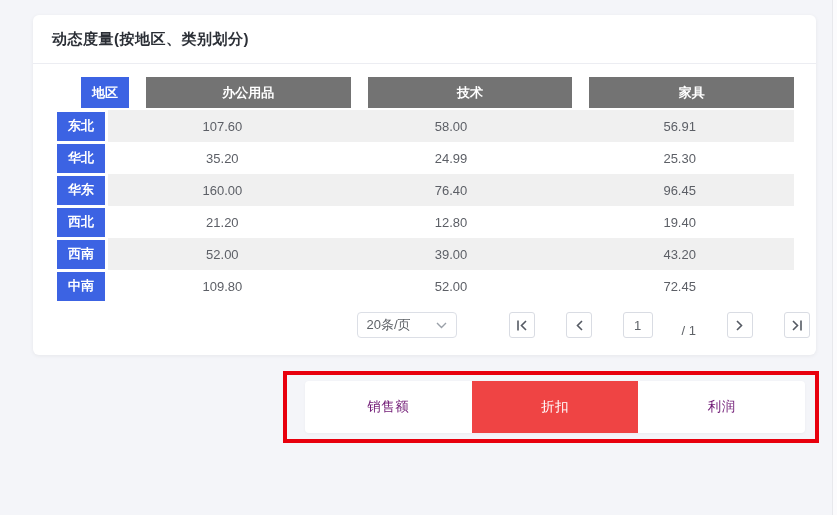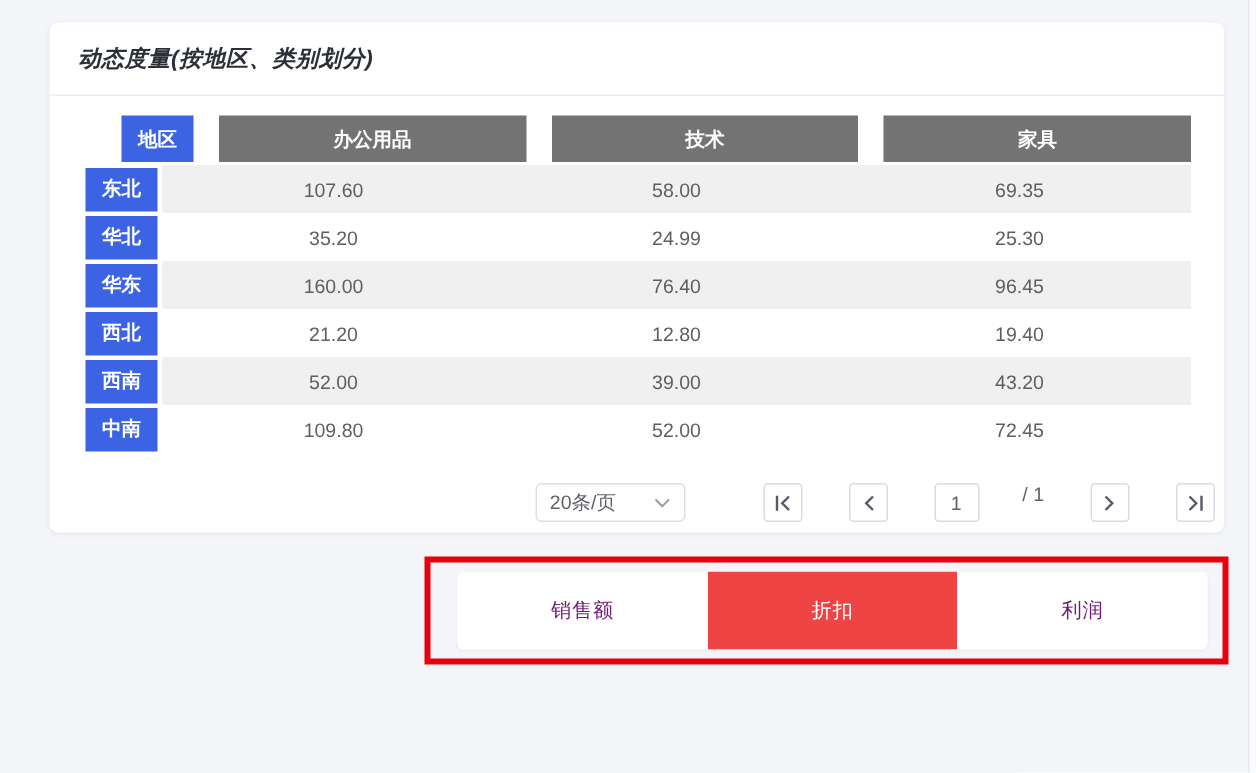--- a/index.html
+++ b/index.html
@@ -16,21 +16,21 @@
     background: #fbfbfd; border-left: 1px solid #e7e8ec;
   }
   
   .card {
     position: absolute; left: 33px; top: 15px; width: 783px; height: 340px;
     background: #ffffff; border-radius: 6px;
     box-shadow: 0 1px 4px rgba(0,0,0,0.06);
   }
   .card-title-row {
     height: 49px; display: flex; align-items: center;
-    padding-left: 19px; border-bottom: 1px solid #ecedf2; font-style: italic;
+    padding-left: 19px; border-bottom: 1px solid #ecedf2;
   }
   .card-title { font-size: 15px; font-weight: 600; color: #2b2f36; letter-spacing: .5px; }
 
   
   .table { margin: 13px 22px 0 24px; font-size: 13px; }
   .t-header { display: flex; gap: 17px; height: 31px; margin-bottom: 2px; padding-left: 24px; }
   .t-header .region-h {
     width: 48px; background: #3c63e3; color: #fff; font-weight: 600;
     display: flex; align-items: center; justify-content: center;
   }
@@ -48,22 +48,22 @@
   }
   .t-row:nth-child(even) .band { background: #f0f0f0; }
   .t-row:nth-child(odd) .band { background: #ffffff; }
   .cell {
     flex: 1; display: flex; align-items: center; justify-content: center;
     color: #5c5f66;
   }
 
   
   .pagination {
-    position: absolute; right: 6px; top: 307px; height: 26px;
-    display: flex; align-items: flex-start; font-size: 13px; color: #5f6368; gap: 24px;
+    position: absolute; right: 6px; top: 297px; height: 26px;
+    display: flex; align-items: flex-end; font-size: 13px; color: #5f6368; gap: 24px;
   }
   .page-size {
     width: 100px; height: 26px; border: 1px solid #dcdfe6; border-radius: 4px;
     background: #fff; display: flex; align-items: center; justify-content: space-between;
     padding: 0 9px; margin-right: 28px; cursor: pointer;
   }
   .pg-btn {
     width: 26px; height: 26px; border: 1px solid #d9dce3; border-radius: 3px;
     background: #fff; display: flex; align-items: center; justify-content: center;
     margin-left: 7px; cursor: pointer; color: #555a63;
@@ -108,21 +108,21 @@
       <div class="col-h">办公用品</div>
       <div class="col-h">技术</div>
       <div class="col-h">家具</div>
     </div>
 
     <div class="t-row">
       <div class="region-c">东北</div>
       <div class="band">
         <div class="cell">107.60</div>
         <div class="cell">58.00</div>
-        <div class="cell">69.35</div>
+        <div class="cell">56.91</div>
       </div>
     </div>
     <div class="t-row">
       <div class="region-c">华北</div>
       <div class="band">
         <div class="cell">35.20</div>
         <div class="cell">24.99</div>
         <div class="cell">25.30</div>
       </div>
     </div>

